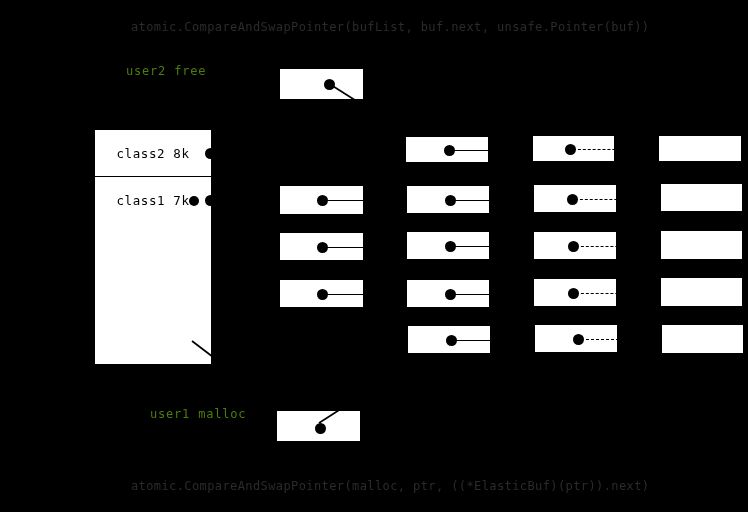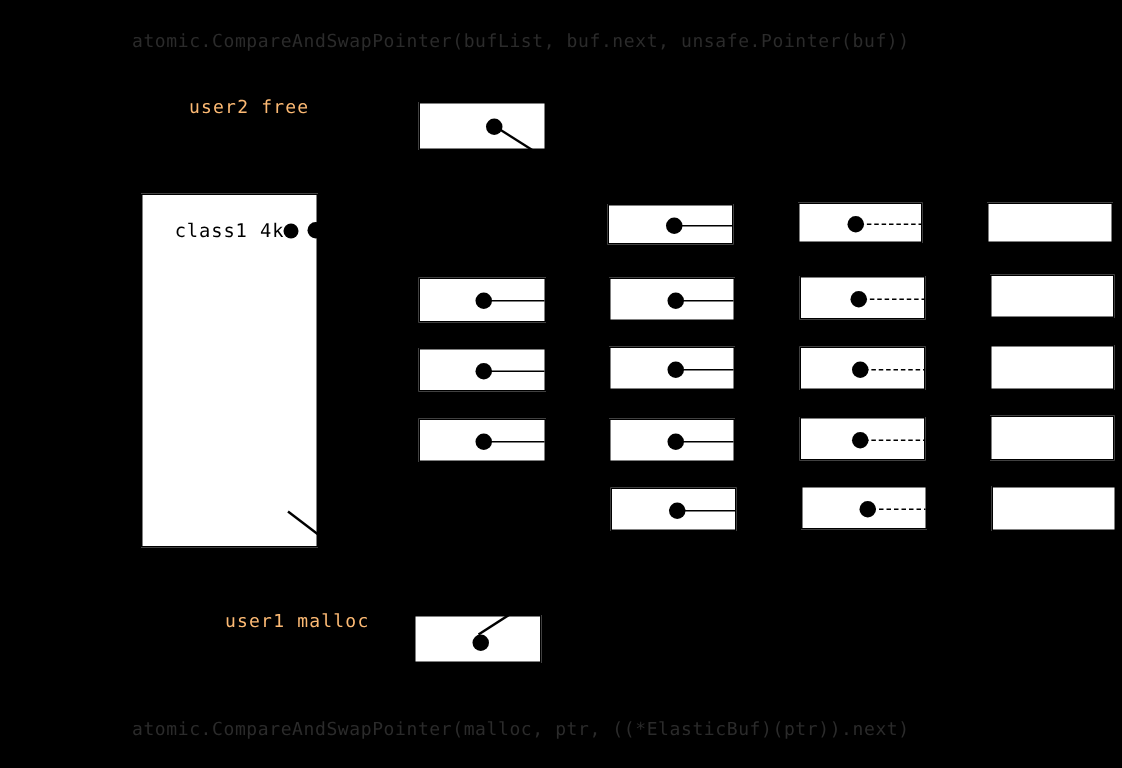--- a/index.html
+++ b/index.html
@@ -12,27 +12,28 @@
   }
   .stage{position:absolute;left:0;top:0;width:748px;height:512px;}
 
   .code-line{
     position:absolute;
     color:#2b2b2b;
     font-size:12px;
     letter-spacing:0.4px;
     white-space:pre;
     font-family:"DejaVu Sans Mono","Liberation Mono",monospace;
+    margin-left:43px;
   }
   #code-top{left:88px;top:20px;}
   #code-bottom{left:88px;top:479px;}
 
   .side-label{
     position:absolute;
-    color:#fdba74;
+    color:#4d7c0f;
     font-size:12px;
     letter-spacing:0.8px;
     white-space:pre;
     font-family:"DejaVu Sans Mono","Liberation Mono",monospace;
   }
   #label-user2{left:126px;top:64px;}
   #label-user1{left:150px;top:407px;}
 
   
   .class-col{
@@ -116,23 +117,27 @@
 
   <div class="node-box" id="free-box" style="left:279px;top:68px;width:85px;height:32px;">
     <div class="node-dot" style="left:44px;top:10px;"></div>
   </div>
 
   <div class="class-col">
 
 
 
 
-
     <div class="class-cell">
-      <span>class1 4k</span>
+      <span>class2 8k</span>
+      <span class="edge-dot"></span>
+    </div>
+
+    <div class="class-cell">
+      <span>class1 7k</span>
       <span class="inner-dot"></span>
       <span class="edge-dot"></span>
     </div>
 
   </div>
 
   <div class="node-box" style="left:405px;top:136px;width:84px;height:27px;">
     <div class="node-dot" style="left:38px;top:8px;"></div>
     <div class="h-line" style="left:46px;top:13px;width:60px;"></div>
   </div>

